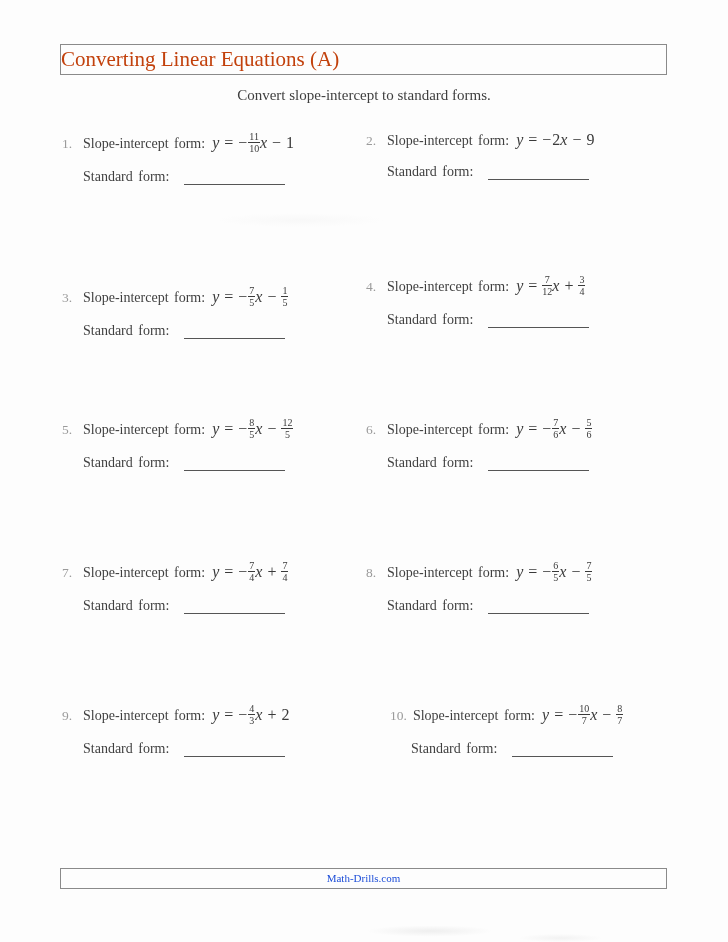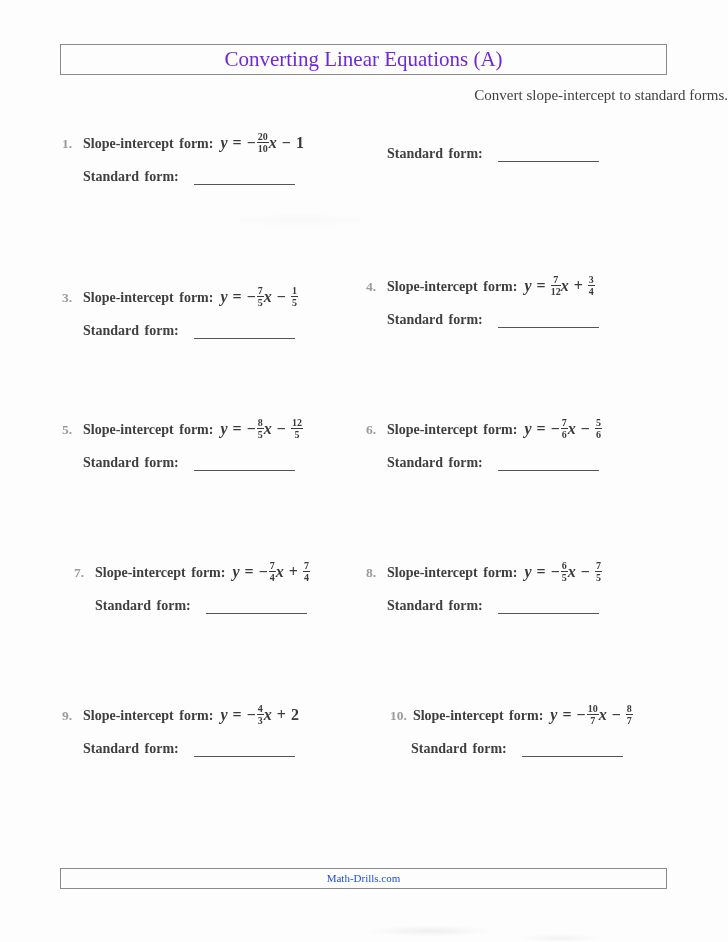--- a/index.html
+++ b/index.html
@@ -17,36 +17,35 @@
     color: #3f3f3f;
     overflow: hidden;
   }
 
   .title-box {
     position: absolute;
     left: 60px; top: 44px;
     width: 605px; height: 29px;
     border: 1px solid #8a8a8a;
     background: #fdfdfd;
-    text-align: center;
     line-height: 29px;
     font-size: 21px;
-    color: #6d28d9;
+    color: #c2410c;
   }
 
   .subtitle {
     position: absolute;
     left: 0; top: 87px;
     width: 728px;
-    text-align: right;
+    text-align: center;
     font-size: 15px;
     color: #3f3f3f;
   }
 
-  .problems-grid { position: absolute; left: 0; top: 0; width: 728px; height: 670px; font-weight: bold; }
+  .problems-grid { position: absolute; left: 0; top: 0; width: 728px; height: 670px; }
 
   .problem {
     position: absolute;
     width: 300px;
     white-space: nowrap;
   }
   .problem-line1 { white-space: nowrap; }
   .pnum {
     display: inline-block;
     min-width: 15px;
@@ -105,27 +104,30 @@
 
   <div class="title-box">
     <span>Converting Linear Equations (A)</span>
   </div>
 
   <div class="subtitle">Convert slope-intercept to standard forms.</div>
 
   <div class="problems-grid">
       <div class="problem" style="left: 62px; top: 131px;">
     <div class="problem-line1">
-      <span class="pnum">1.</span><span class="plabel">Slope-intercept form:</span><span class="equation"><span class="tok-var">y</span><span class="tok-rel">=</span><span class="tok-neg">−</span><span class="frac"><span class="fnum">20</span><span class="fden">10</span></span><span class="tok-var">x</span><span class="tok-bin">−</span><span class="tok-num">1</span></span>
+      <span class="pnum">1.</span><span class="plabel">Slope-intercept form:</span><span class="equation"><span class="tok-var">y</span><span class="tok-rel">=</span><span class="tok-neg">−</span><span class="frac"><span class="fnum">11</span><span class="fden">10</span></span><span class="tok-var">x</span><span class="tok-bin">−</span><span class="tok-num">1</span></span>
     </div>
     <div class="problem-line2">
       <span class="plabel">Standard form:</span><span class="answer-blank"></span>
     </div>
   </div>
       <div class="problem" style="left: 366px; top: 131px;">
+    <div class="problem-line1">
+      <span class="pnum">2.</span><span class="plabel">Slope-intercept form:</span><span class="equation"><span class="tok-var">y</span><span class="tok-rel">=</span><span class="tok-neg">−</span><span class="tok-num">2</span><span class="tok-var">x</span><span class="tok-bin">−</span><span class="tok-num">9</span></span>
+    </div>
     <div class="problem-line2">
       <span class="plabel">Standard form:</span><span class="answer-blank"></span>
     </div>
   </div>
       <div class="problem" style="left: 62px; top: 274px; margin-top: 11px;">
     <div class="problem-line1">
       <span class="pnum">3.</span><span class="plabel">Slope-intercept form:</span><span class="equation"><span class="tok-var">y</span><span class="tok-rel">=</span><span class="tok-neg">−</span><span class="frac"><span class="fnum">7</span><span class="fden">5</span></span><span class="tok-var">x</span><span class="tok-bin">−</span><span class="frac"><span class="fnum">1</span><span class="fden">5</span></span></span>
     </div>
     <div class="problem-line2">
       <span class="plabel">Standard form:</span><span class="answer-blank"></span>
@@ -148,21 +150,21 @@
     </div>
   </div>
       <div class="problem" style="left: 366px; top: 417px;">
     <div class="problem-line1">
       <span class="pnum">6.</span><span class="plabel">Slope-intercept form:</span><span class="equation"><span class="tok-var">y</span><span class="tok-rel">=</span><span class="tok-neg">−</span><span class="frac"><span class="fnum">7</span><span class="fden">6</span></span><span class="tok-var">x</span><span class="tok-bin">−</span><span class="frac"><span class="fnum">5</span><span class="fden">6</span></span></span>
     </div>
     <div class="problem-line2">
       <span class="plabel">Standard form:</span><span class="answer-blank"></span>
     </div>
   </div>
-      <div class="problem" style="left: 62px; top: 560px; margin-left: 12px;">
+      <div class="problem" style="left: 62px; top: 560px;">
     <div class="problem-line1">
       <span class="pnum">7.</span><span class="plabel">Slope-intercept form:</span><span class="equation"><span class="tok-var">y</span><span class="tok-rel">=</span><span class="tok-neg">−</span><span class="frac"><span class="fnum">7</span><span class="fden">4</span></span><span class="tok-var">x</span><span class="tok-bin">+</span><span class="frac"><span class="fnum">7</span><span class="fden">4</span></span></span>
     </div>
     <div class="problem-line2">
       <span class="plabel">Standard form:</span><span class="answer-blank"></span>
     </div>
   </div>
       <div class="problem" style="left: 366px; top: 560px;">
     <div class="problem-line1">
       <span class="pnum">8.</span><span class="plabel">Slope-intercept form:</span><span class="equation"><span class="tok-var">y</span><span class="tok-rel">=</span><span class="tok-neg">−</span><span class="frac"><span class="fnum">6</span><span class="fden">5</span></span><span class="tok-var">x</span><span class="tok-bin">−</span><span class="frac"><span class="fnum">7</span><span class="fden">5</span></span></span>

